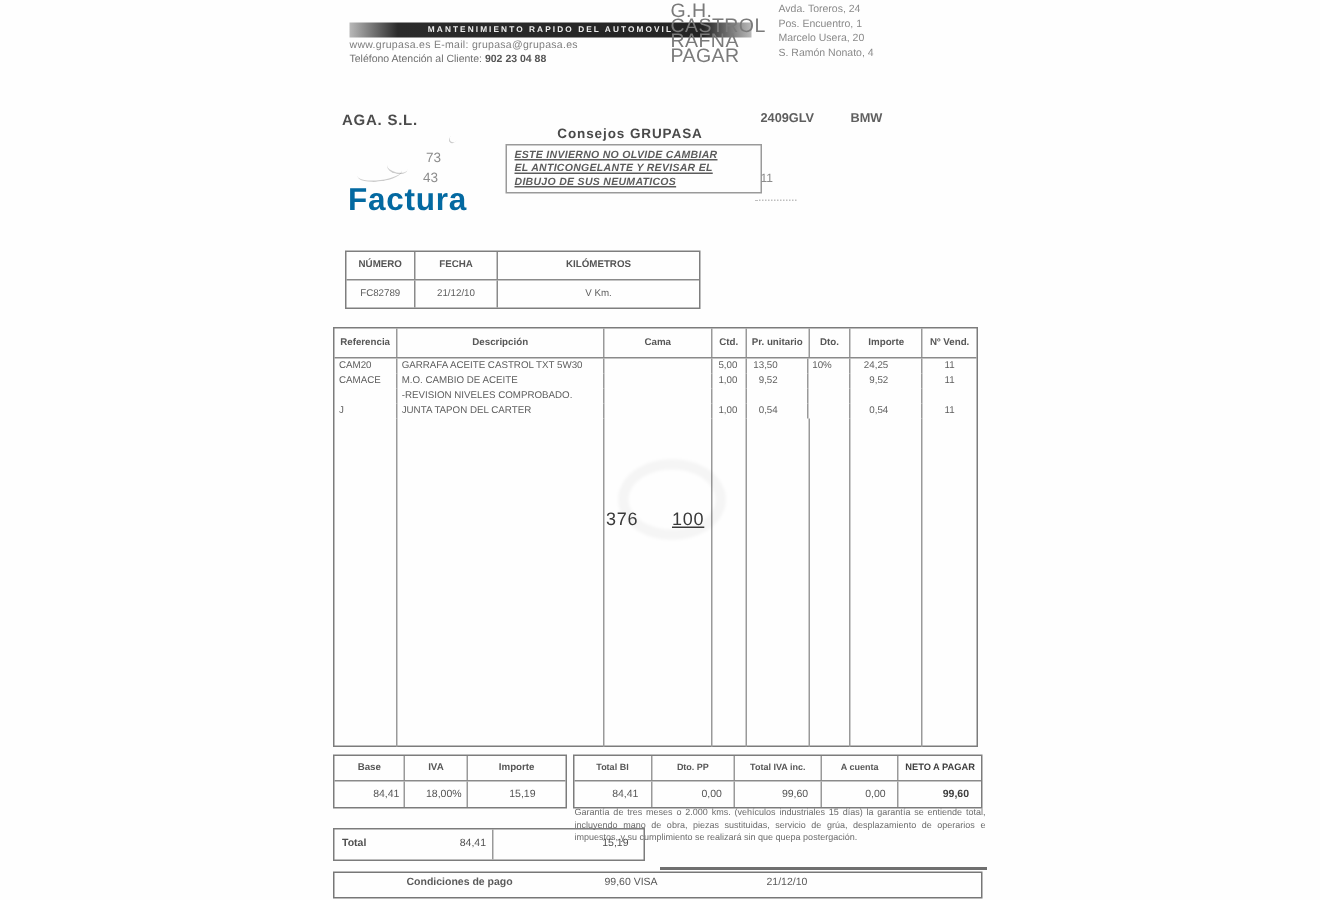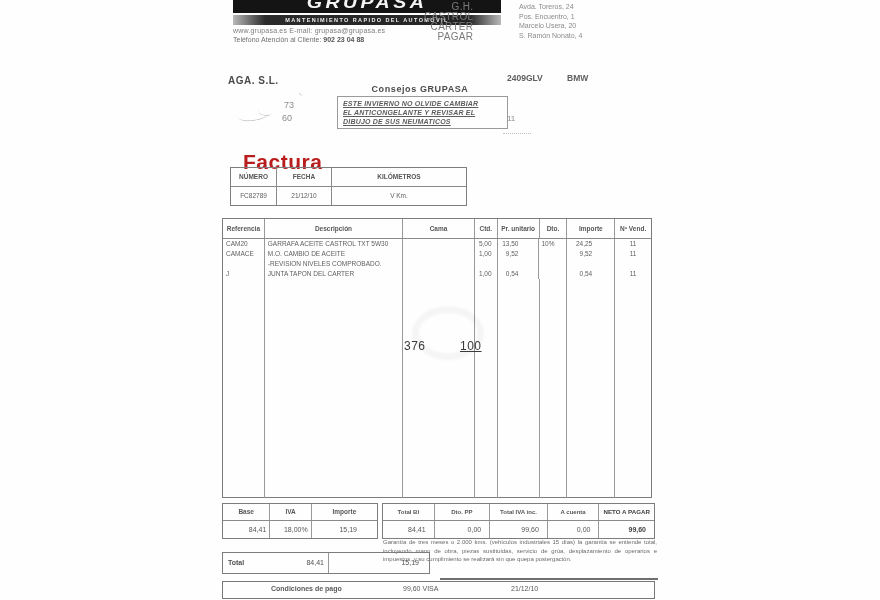--- a/index.html
+++ b/index.html
@@ -8,33 +8,33 @@
   .abs{position:absolute;}
   
   .logo-box{left:233px;top:0;width:268px;height:13px;background:#141414;overflow:hidden;text-align:center;}
   .logo-box span{display:block;margin-top:-7px;font-size:17px;font-weight:bold;font-style:italic;
                  letter-spacing:3px;color:#f4f4f4;transform:scaleX(1.15);}
   .tagline{left:233px;top:15px;width:268px;height:10px;background:linear-gradient(90deg,#b9b9b9,#2b2b2b 12%,#242424 88%,#b9b9b9);
            color:#eee;font-size:5.5px;font-weight:bold;letter-spacing:1.4px;text-align:center;line-height:10px;}
   .webline{left:233px;top:27px;width:268px;font-size:7px;color:#7d7d7d;letter-spacing:.2px;}
   .phoneline{left:233px;top:36px;width:268px;font-size:7px;color:#6f6f6f;}
   .phoneline b{color:#555;}
-  .branches{left:424px;top:2px;font-size:10px;line-height:10px;color:#7a7a7a;letter-spacing:.3px;text-align:right;}
+  .branches{left:447px;top:2px;font-size:13px;line-height:10px;color:#7a7a7a;letter-spacing:.3px;}
   .addresses{left:519px;top:2px;font-size:7px;line-height:9.5px;color:#8a8a8a;}
   
   .cust-name{left:228px;top:75px;font-size:10px;font-weight:bold;color:#4c4c4c;letter-spacing:.5px;}
   .plate{left:507px;top:73px;font-size:8.5px;font-weight:bold;color:#5e5e5e;}
   .brand{left:567px;top:73px;font-size:8.5px;font-weight:bold;color:#606060;}
   .hnum{font-size:9px;color:#8c8c8c;}
   .tips-title{left:337px;top:84px;width:166px;text-align:center;font-size:9px;font-weight:bold;color:#4a4a4a;letter-spacing:.6px;}
   .tips-box{left:337px;top:96px;width:164px;height:29px;border:1px solid #9a9a9a;padding:2px 0 0 5px;}
   .tips-box div{font-size:7px;font-weight:bold;font-style:italic;text-decoration:underline;color:#5c5c5c;line-height:9px;letter-spacing:.2px;}
   .scr{border-bottom:1px solid rgba(0,0,0,.2);border-radius:60%;}
   
-  .factura{left:232px;top:150px;font-size:21px;font-weight:bold;color:#b91c1c;letter-spacing:.5px;margin-left:11px;}
+  .factura{left:232px;top:122px;font-size:21px;font-weight:bold;color:#0369a1;letter-spacing:.5px;}
   .meta{left:230px;top:167px;width:235px;border:1px solid #7e7e7e;}
   .meta .row{display:flex;}
   .meta .row:first-child{border-bottom:1px solid #8a8a8a;}
   .meta .cell{box-sizing:border-box;height:18px;line-height:18px;text-align:center;font-size:6.5px;color:#5d5d5d;border-right:1px solid #8a8a8a;}
   .meta .cell:last-child{border-right:none;}
   .meta .hc{font-weight:bold;color:#555;}
   .m1{width:46px;}.m2{width:55px;}.m3{width:134px;}
   
   .items{left:222px;top:218px;width:430px;height:280px;border:1px solid #7c7c7c;box-sizing:border-box;}
   .irow{display:flex;}
@@ -82,34 +82,31 @@
   .paybar span{position:absolute;top:3px;font-size:7px;color:#5a5a5a;}
   .pay-label{left:48px;font-weight:bold;color:#4d4d4d;}
   .pay-amt{left:180px;}
   .pay-date{left:288px;}
 </style>
 </head>
 <body>
 
 <div class="sheet">
 
-  <div class="abs logo-box">
-    <span>GRUPASA</span>
-  </div>
   <div class="abs tagline">MANTENIMIENTO RAPIDO DEL AUTOMOVIL</div>
   <div class="abs webline">www.grupasa.es    E-mail: grupasa@grupasa.es</div>
   <div class="abs phoneline">
     <span>Teléfono Atención al Cliente:</span>
     <b>902 23 04 88</b>
   </div>
 
   <div class="abs branches">
     <div>G.H.</div>
     <div>CASTROL</div>
-    <div>CARTER</div>
+    <div>RAFNA</div>
     <div>PAGAR</div>
   </div>
   <div class="abs addresses">
     <div>Avda. Toreros, 24</div>
     <div>Pos. Encuentro, 1</div>
     <div>Marcelo Usera, 20</div>
     <div>S. Ramón Nonato, 4</div>
   </div>
 
   <div class="abs cust-name">AGA. S.L.</div>
@@ -117,21 +114,21 @@
   <div class="abs brand">BMW</div>
 
   <div class="abs tips-title">Consejos GRUPASA</div>
   <div class="abs tips-box">
     <div>ESTE INVIERNO NO OLVIDE CAMBIAR</div>
     <div>EL ANTICONGELANTE Y REVISAR EL</div>
     <div>DIBUJO DE SUS NEUMATICOS</div>
   </div>
 
   <div class="abs hnum" style="left:284px;top:100px;">73</div>
-  <div class="abs hnum" style="left:282px;top:113px;">60</div>
+  <div class="abs hnum" style="left:282px;top:113px;">43</div>
   <div class="abs hnum" style="left:507px;top:114px;font-size:8px;">11</div>
   <div class="abs scr" style="left:238px;top:110px;width:30px;height:10px;transform:rotate(-7deg);"></div>
   <div class="abs scr" style="left:258px;top:107px;width:14px;height:8px;transform:rotate(12deg);"></div>
   <div class="abs scr" style="left:300px;top:88px;width:5px;height:7px;transform:rotate(40deg);"></div>
   <div class="abs" style="left:503px;top:133px;width:28px;border-top:1px dotted rgba(0,0,0,.25);"></div>
 
   <div class="abs factura">Factura</div>
 
   <div class="abs meta">
     <div class="row">
@@ -205,21 +202,21 @@
         <div class="ic c4"></div>
       <div class="ic c5"></div>
         <div class="ic c6"></div>
       <div class="ic c7"></div>
         <div class="ic c8"></div>
     </div>
   </div>
 
   <div class="abs ghost"></div>
   <div class="abs annot" style="left:404px;top:339px;">376</div>
-  <div class="abs annot" style="left:460px;top:339px;text-decoration:underline;">100</div>
+  <div class="abs annot" style="left:448px;top:339px;text-decoration:underline;">100</div>
 
   <div class="abs sum sumL">
     <div class="row">
       <div class="cell hc2 sL1">Base</div>
       <div class="cell hc2 sL2">IVA</div>
       <div class="cell hc2 sL3">Importe</div>
     </div>
     <div class="row">
       <div class="cell vnum sL1" style="padding-right:3px;">84,41</div>
       <div class="cell vnum sL2" style="padding-right:3px;">18,00%</div>

